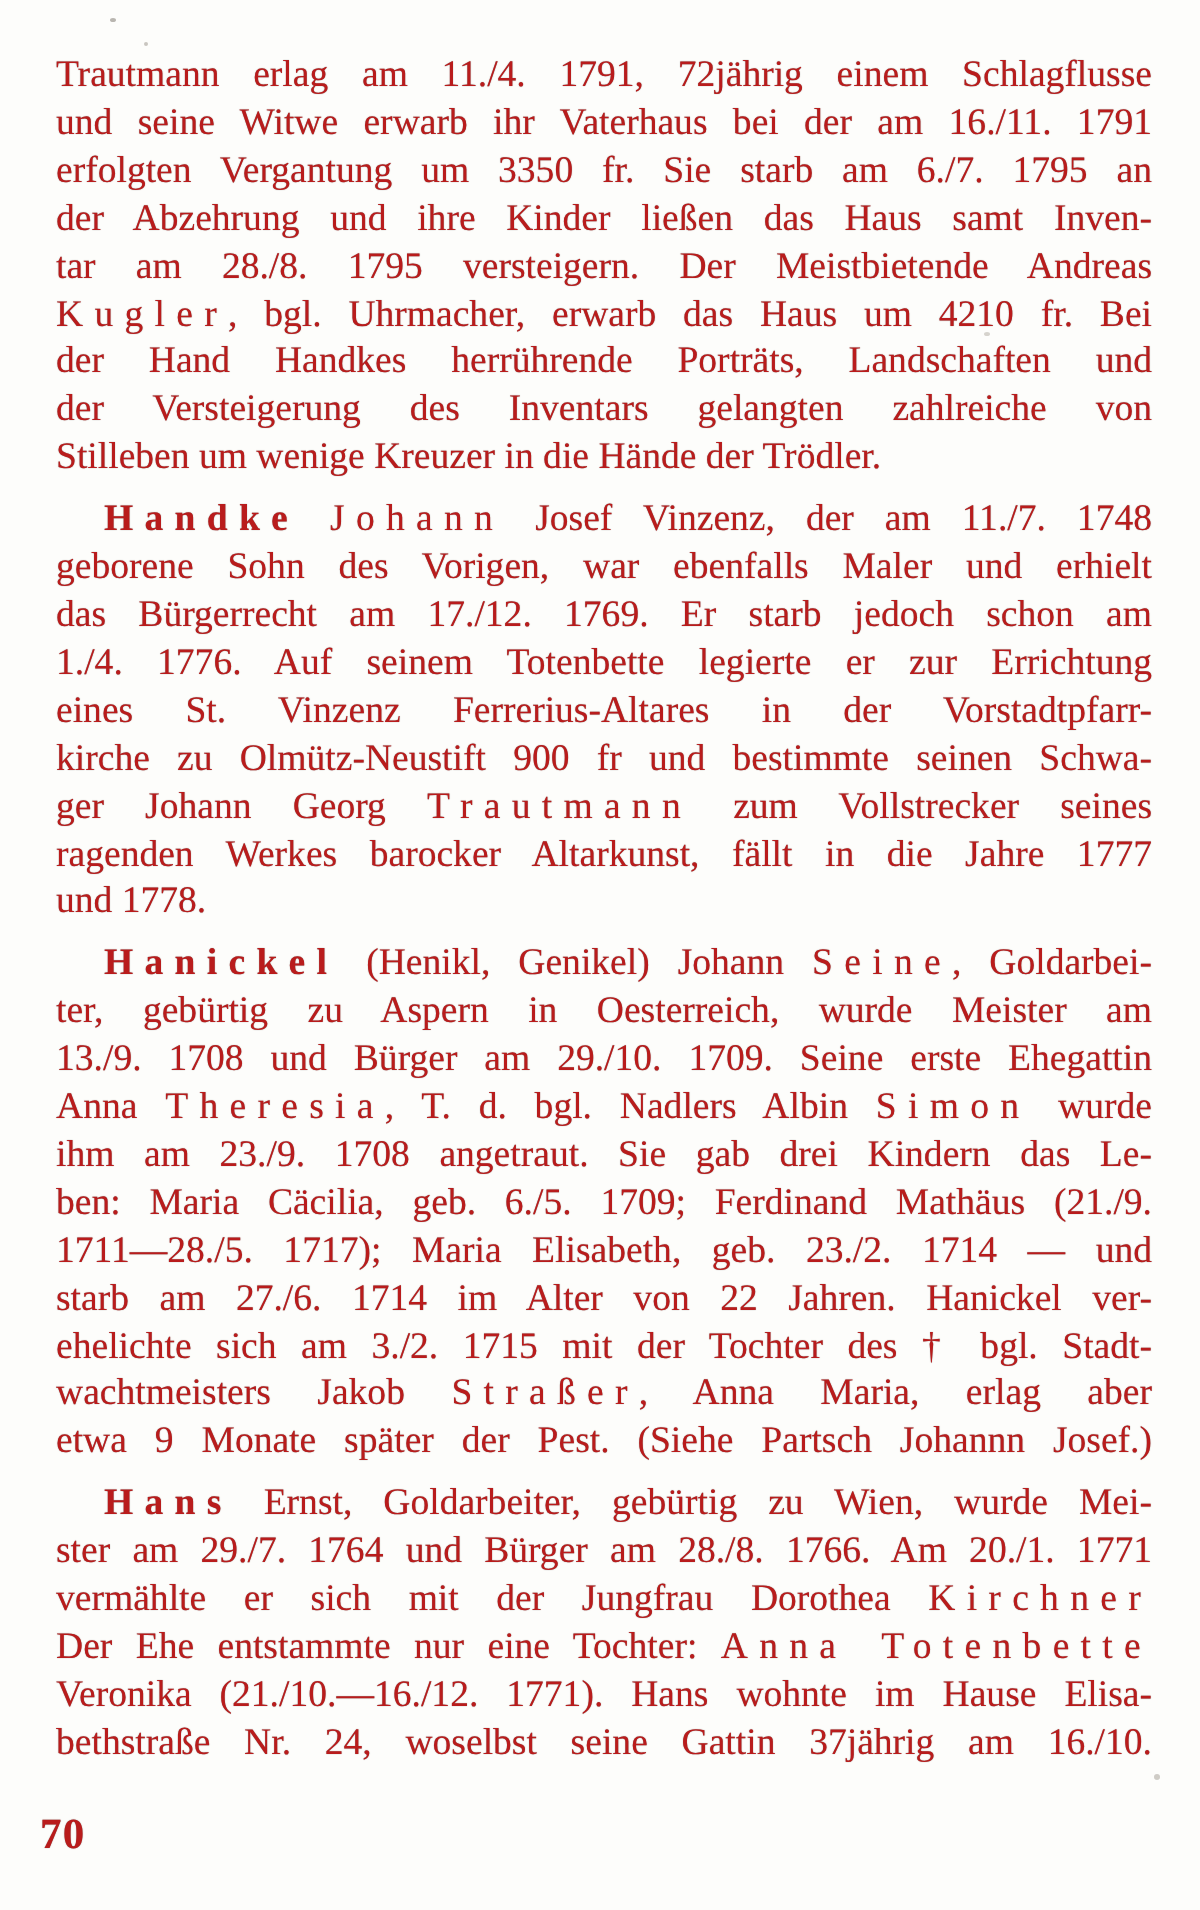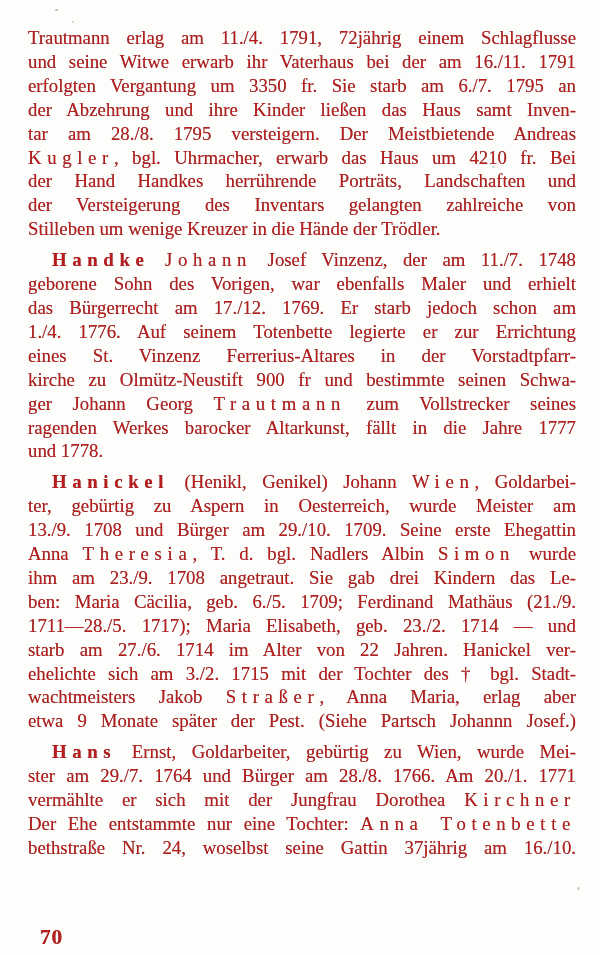--- a/index.html
+++ b/index.html
@@ -42,26 +42,25 @@
   .para.indent .line:first-child { padding-left: 24px; }
   .hw {
     font-weight: 700;
     letter-spacing: 0.30em;
   }
   .sp {
     letter-spacing: 0.30em;
   }
   .page-number {
     position: absolute;
-    left: 40px;
+    left: 20px;
     top: 905px;
     font-size: 21.5px;
     font-weight: 600;
     letter-spacing: 0.03em;
-    margin-top: 20px;
   }
   .speck {
     position: absolute;
     border-radius: 50%;
   }
   .s1 { left: 55px; top: 9px;  width: 3px; height: 2px; background: #b9b6b0; }
   .s2 { left: 72px; top: 21px; width: 2px; height: 2px; background: #c9c6c0; }
   .s3 { left: 577px; top: 887px; width: 3px; height: 3px; background: #cfccc6; }
   .s4 { left: 492px; top: 166px; width: 3px; height: 2px; background: #d6d3cd; }
 </style>
@@ -91,35 +90,36 @@
         <div class="line">geborene Sohn des Vorigen, war ebenfalls Maler und erhielt</div>
         <div class="line">das Bürgerrecht am 17./12. 1769. Er starb jedoch schon am</div>
         <div class="line">1./4. 1776. Auf seinem Totenbette legierte er zur Errichtung</div>
         <div class="line">eines St. Vinzenz Ferrerius-Altares in der Vorstadtpfarr-</div>
         <div class="line">kirche zu Olmütz-Neustift 900 fr und bestimmte seinen Schwa-</div>
         <div class="line">ger Johann Georg <span class="sp">Trautmann</span> zum Vollstrecker seines</div>
         <div class="line">ragenden Werkes barocker Altarkunst, fällt in die Jahre 1777</div>
         <div class="line nojust">und 1778.</div>
       </div>
       <div class="para indent">
-        <div class="line"><span class="hw">Hanickel</span> (Henikl, Genikel) Johann <span class="sp">Wien</span>, Goldarbei-</div>
+        <div class="line"><span class="hw">Hanickel</span> (Henikl, Genikel) Johann <span class="sp">Seine</span>, Goldarbei-</div>
         <div class="line">ter, gebürtig zu Aspern in Oesterreich, wurde Meister am</div>
         <div class="line">13./9. 1708 und Bürger am 29./10. 1709. Seine erste Ehegattin</div>
         <div class="line">Anna <span class="sp">Theresia</span>, T. d. bgl. Nadlers Albin <span class="sp">Simon</span> wurde</div>
         <div class="line">ihm am 23./9. 1708 angetraut. Sie gab drei Kindern das Le-</div>
         <div class="line">ben: Maria Cäcilia, geb. 6./5. 1709; Ferdinand Mathäus (21./9.</div>
         <div class="line">1711—28./5. 1717); Maria Elisabeth, geb. 23./2. 1714 — und</div>
         <div class="line">starb am 27./6. 1714 im Alter von 22 Jahren. Hanickel ver-</div>
         <div class="line">ehelichte sich am 3./2. 1715 mit der Tochter des † bgl. Stadt-</div>
         <div class="line">wachtmeisters Jakob <span class="sp">Straßer</span>, Anna Maria, erlag aber</div>
         <div class="line">etwa 9 Monate später der Pest. (Siehe Partsch Johannn Josef.)</div>
       </div>
       <div class="para indent">
         <div class="line"><span class="hw">Hans</span> Ernst, Goldarbeiter, gebürtig zu Wien, wurde Mei-</div>
         <div class="line">ster am 29./7. 1764 und Bürger am 28./8. 1766. Am 20./1. 1771</div>
         <div class="line">vermählte er sich mit der Jungfrau Dorothea <span class="sp">Kirchner</span></div>
         <div class="line">Der Ehe entstammte nur eine Tochter: <span class="sp">Anna Totenbette</span></div>
+        <div class="line">Veronika (21./10.—16./12. 1771). Hans wohnte im Hause Elisa-</div>
         <div class="line">bethstraße Nr. 24, woselbst seine Gattin 37jährig am 16./10.</div>
       </div>
     </main>
 
   <div class="page-number">70</div>
 </div>
 
 </body></html>

